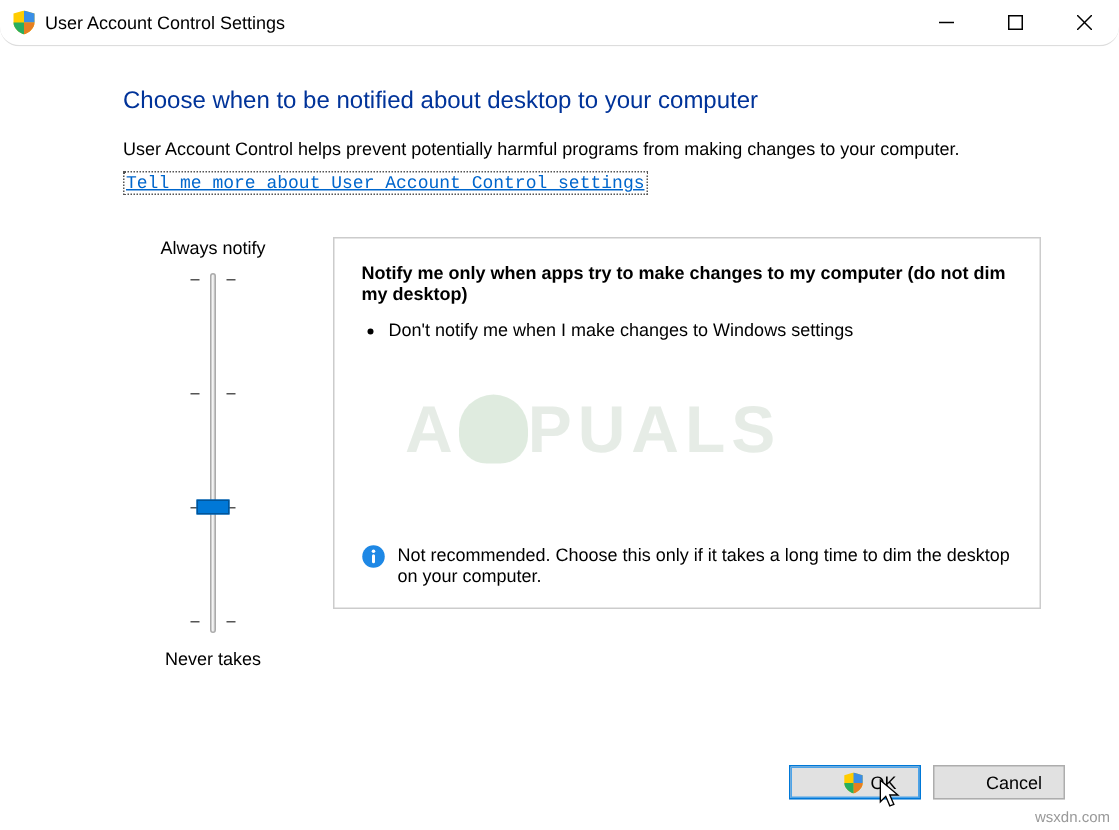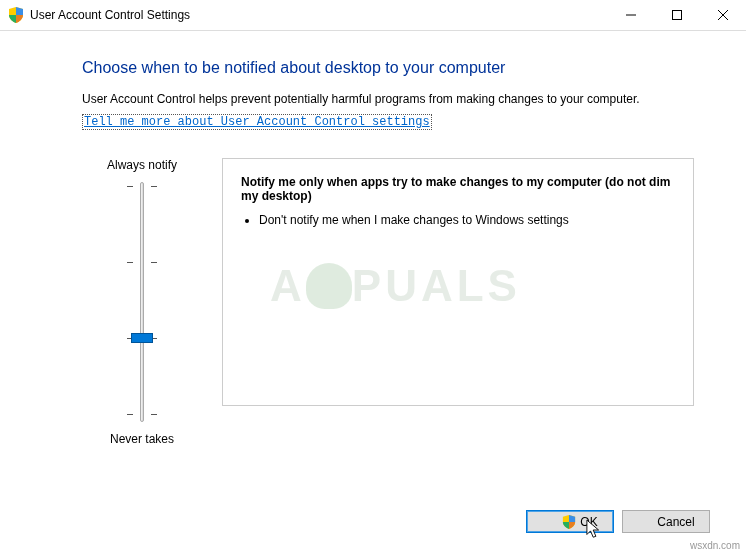--- a/index.html
+++ b/index.html
@@ -1,17 +1,17 @@
 <!DOCTYPE html>
 <html><head>
 <meta charset="utf-8">
 <style>
   * { box-sizing: border-box; font-family: "Segoe UI", Tahoma, sans-serif; }
   body { margin: 0; background: #fff; width: 746px; height: 553px; overflow: hidden; }
-  .titlebar { height: 31px; border-bottom: 1px solid #ddd; display: flex; align-items: center; padding: 0 0 0 8px; background: #fff; }
+  .titlebar { height: 31px; border-bottom: 1px solid #ddd; display: flex; align-items: center; padding: 0 0 0 8px; background: #fff; border-radius: 13px; }
   .title-icon { width: 16px; height: 16px; margin-right: 6px; }
   .title-text { font-size: 12px; color: #000; flex: 1; }
   .wincontrols { display: flex; height: 100%; }
   .wbtn { width: 46px; display: flex; align-items: center; justify-content: center; color: #333; }
   .wbtn svg { width: 10px; height: 10px; }
   .content { padding: 28px 52px 0 82px; }
   .heading { color: #003399; font-size: 16px; margin-bottom: 14px; }
   .subtext { font-size: 12px; color: #000; line-height: 1.4; }
   .linklike { color: #0066cc; text-decoration: underline; font-size: 12px; display: inline-block; border: 1px dotted #555; padding: 0 1px; margin-top: 6px; font-family: Liberation Mono, monospace; }
   .sliderarea { display: flex; margin-top: 28px; }
@@ -93,20 +93,28 @@
       </div>
       <div class="slider-label btm">Never takes</div>
     </div>
 
     <div class="panel">
       <div class="panel-title">Notify me only when apps try to make changes to my computer (do not dim my desktop)</div>
       <ul class="bulletlist">
         <li>Don't notify me when I make changes to Windows settings</li>
       </ul>
       <div class="flex-spacer"></div>
+      <div class="inforow">
+        <svg class="info-icon" viewBox="0 0 16 16">
+          <circle cx="8" cy="8" r="7.5" fill="#1e88e5"></circle>
+          <circle cx="8" cy="4.5" r="1.2" fill="#fff"></circle>
+          <rect x="7" y="6.5" width="2" height="6" rx="1" fill="#fff"></rect>
+        </svg>
+        <div class="info-text">Not recommended. Choose this only if it takes a long time to dim the desktop on your computer.</div>
+      </div>
     </div>
   </div>
 </div>
 
 <div class="watermark">A<span class="face"></span>PUALS</div>
 
 <div class="buttons">
   <div class="btn primary">
     <svg class="shield-sm" viewBox="0 0 16 16">
       <path d="M8 0 L15 2 V8 C15 12 11 15 8 16 C5 15 1 12 1 8 V2 Z" fill="#ffcc00"></path>

